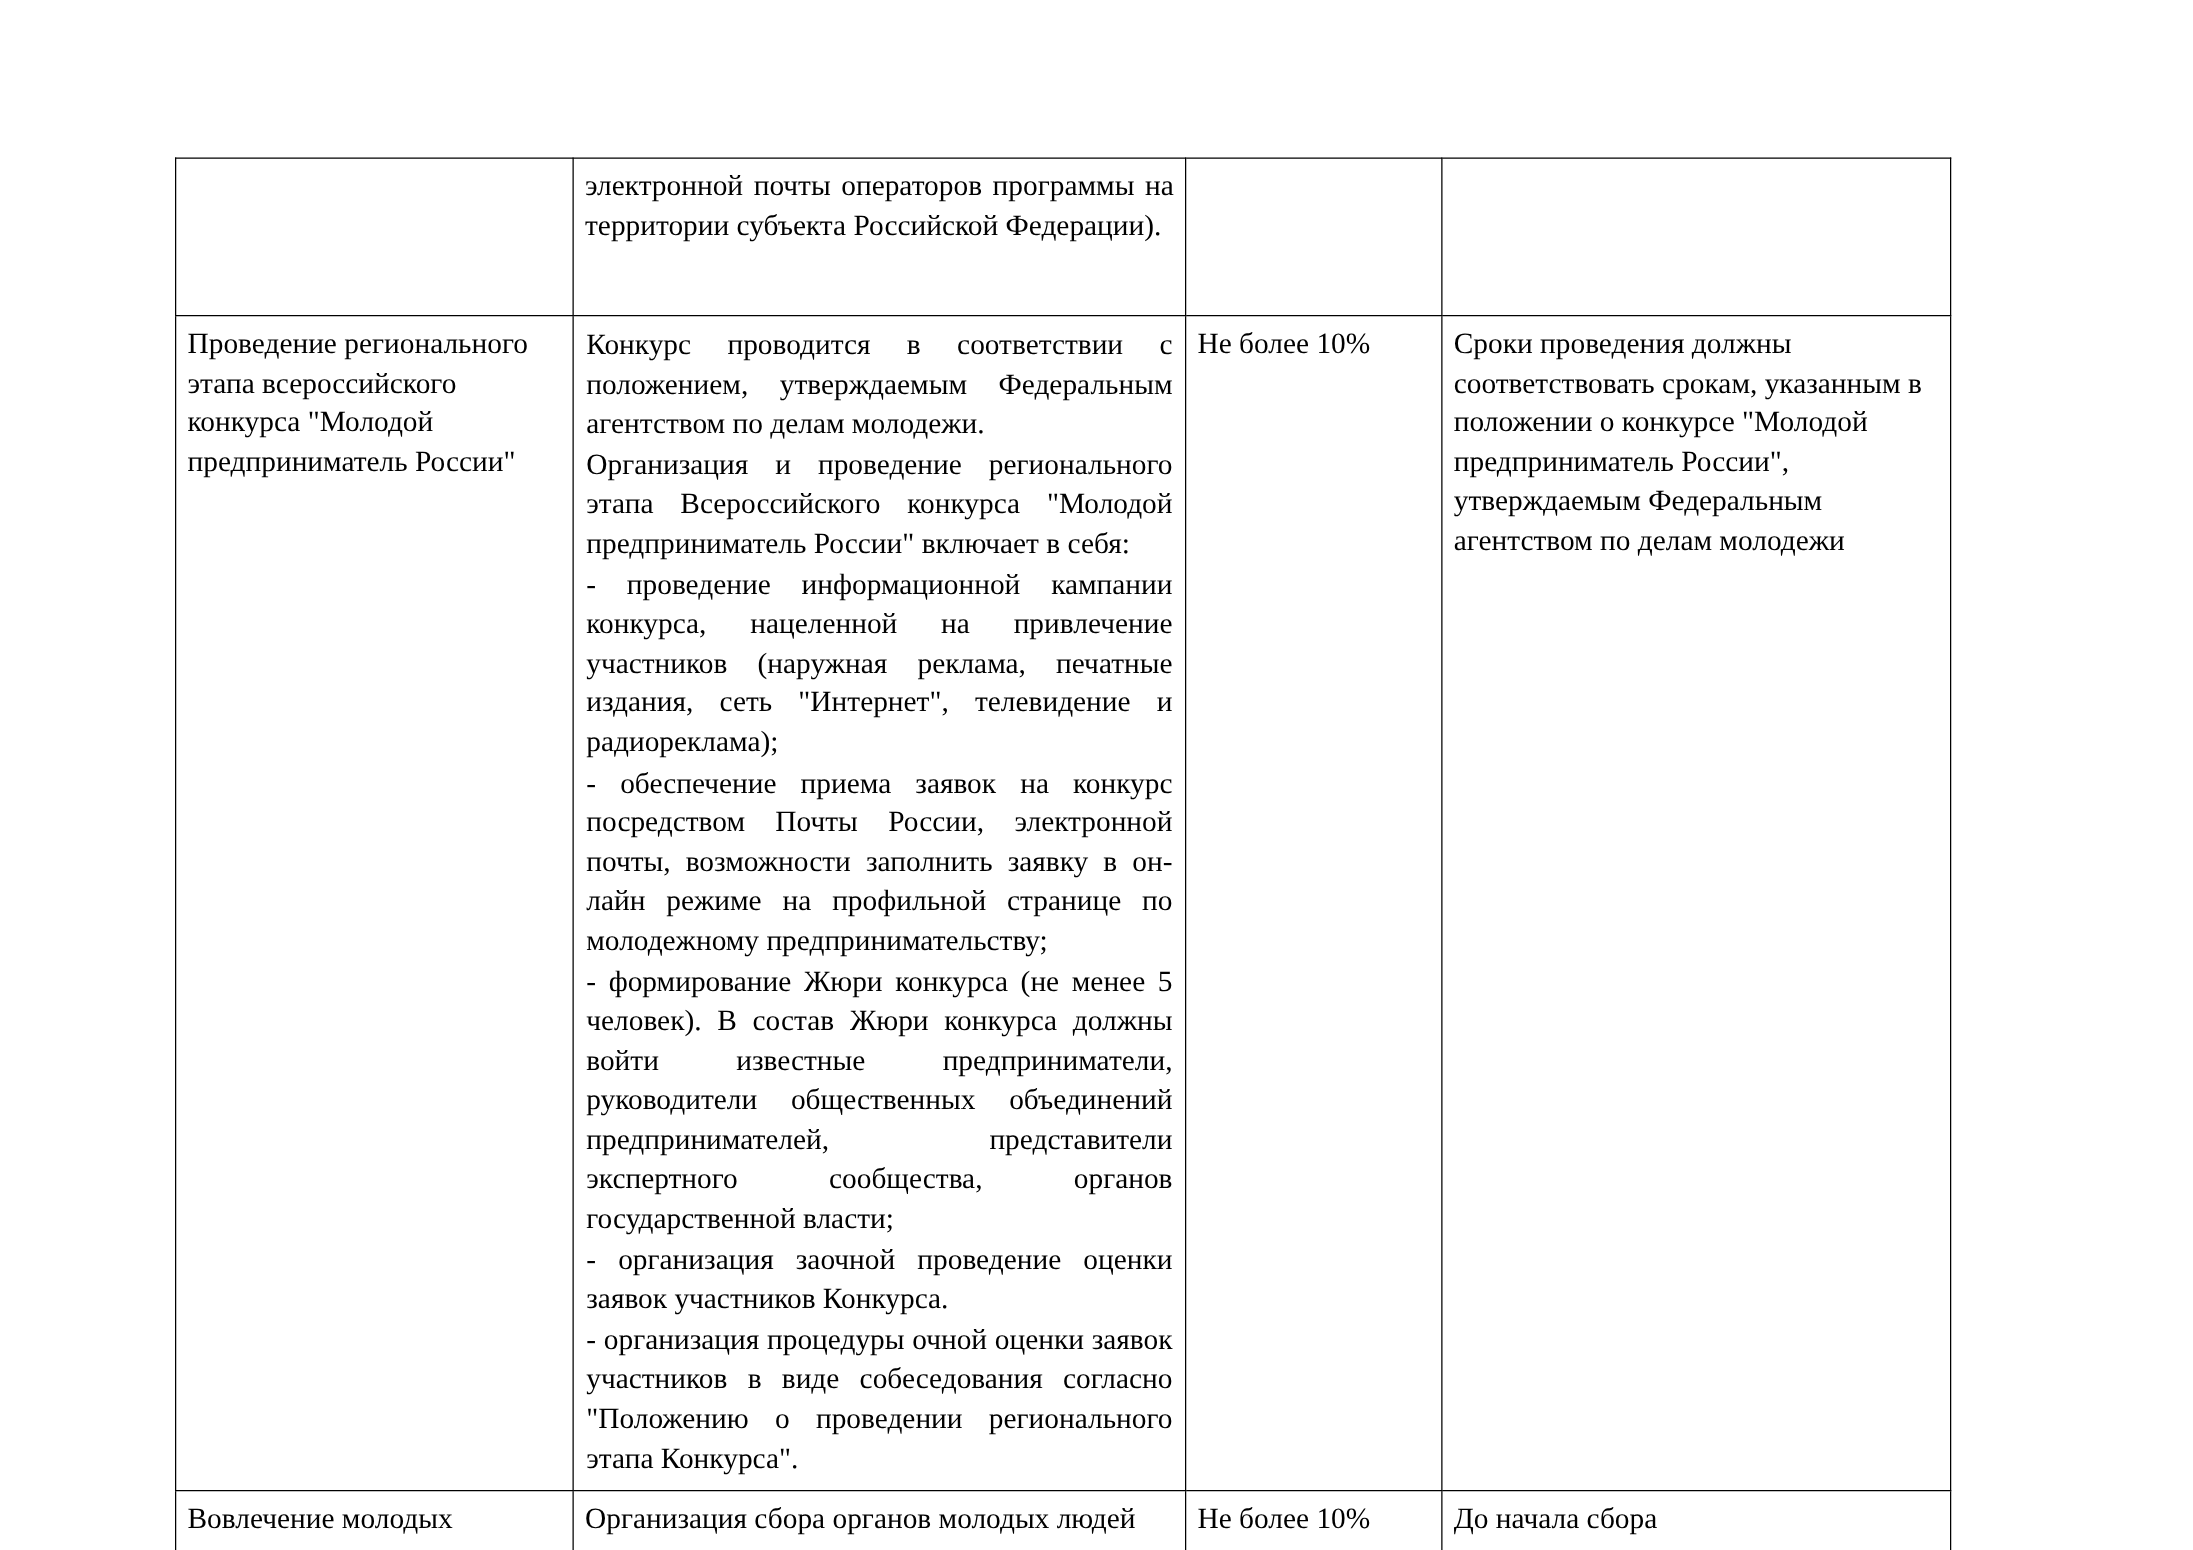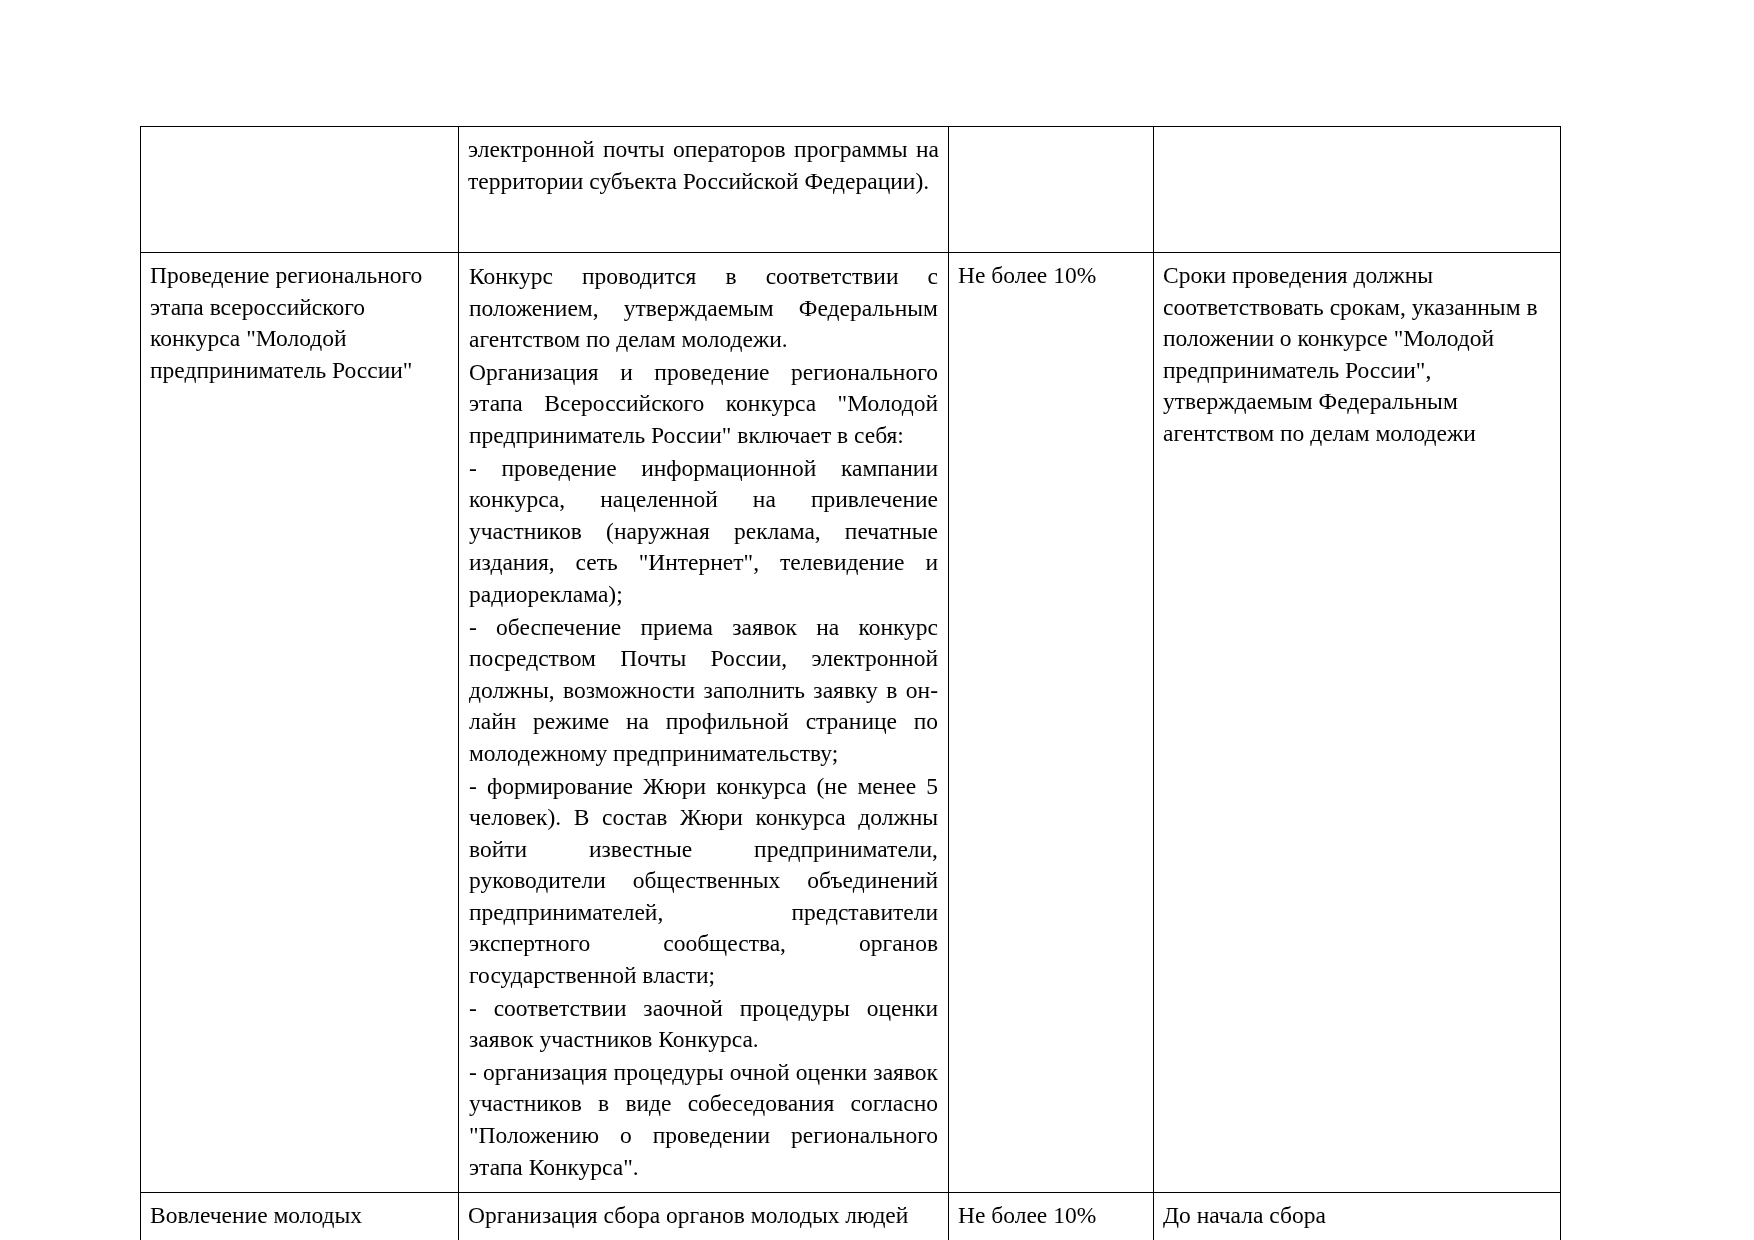--- a/index.html
+++ b/index.html
@@ -86,23 +86,23 @@
 
       <tr>
         <td class="col-1 plain">
           <span>Проведение регионального этапа всероссийского конкурса "Молодой предприниматель России"</span>
         </td>
         <td class="col-2 justify cell-lines">
           <div>
               <p>Конкурс проводится в соответствии с положением, утверждаемым Федеральным агентством по делам молодежи.</p>
               <p>Организация и проведение регионального этапа Всероссийского конкурса "Молодой предприниматель России" включает в себя:</p>
               <p>- проведение информационной кампании конкурса, нацеленной на привлечение участников (наружная реклама, печатные издания, сеть "Интернет", телевидение и радиореклама);</p>
-              <p>- обеспечение приема заявок на конкурс посредством Почты России, электронной должны, возможности заполнить заявку в он-лайн режиме на профильной странице по молодежному предпринимательству;</p>
+              <p>- обеспечение приема заявок на конкурс посредством Почты России, электронной почты, возможности заполнить заявку в он-лайн режиме на профильной странице по молодежному предпринимательству;</p>
               <p>- формирование Жюри конкурса (не менее 5 человек). В состав Жюри конкурса должны войти известные предприниматели, руководители общественных объединений предпринимателей, представители экспертного сообщества, органов государственной власти;</p>
-              <p>- соответствии заочной процедуры оценки заявок участников Конкурса.</p>
+              <p>- организация заочной проведение оценки заявок участников Конкурса.</p>
               <p>- организация процедуры очной оценки заявок участников в виде собеседования согласно "Положению о проведении регионального этапа Конкурса".</p>
             </div>
         </td>
         <td class="col-3 plain">
           <span>Не более 10%</span>
         </td>
         <td class="col-4 plain">
           <span>Сроки проведения должны соответствовать срокам, указанным в положении о конкурсе "Молодой предприниматель России", утверждаемым Федеральным агентством по делам молодежи</span>
         </td>
       </tr>

